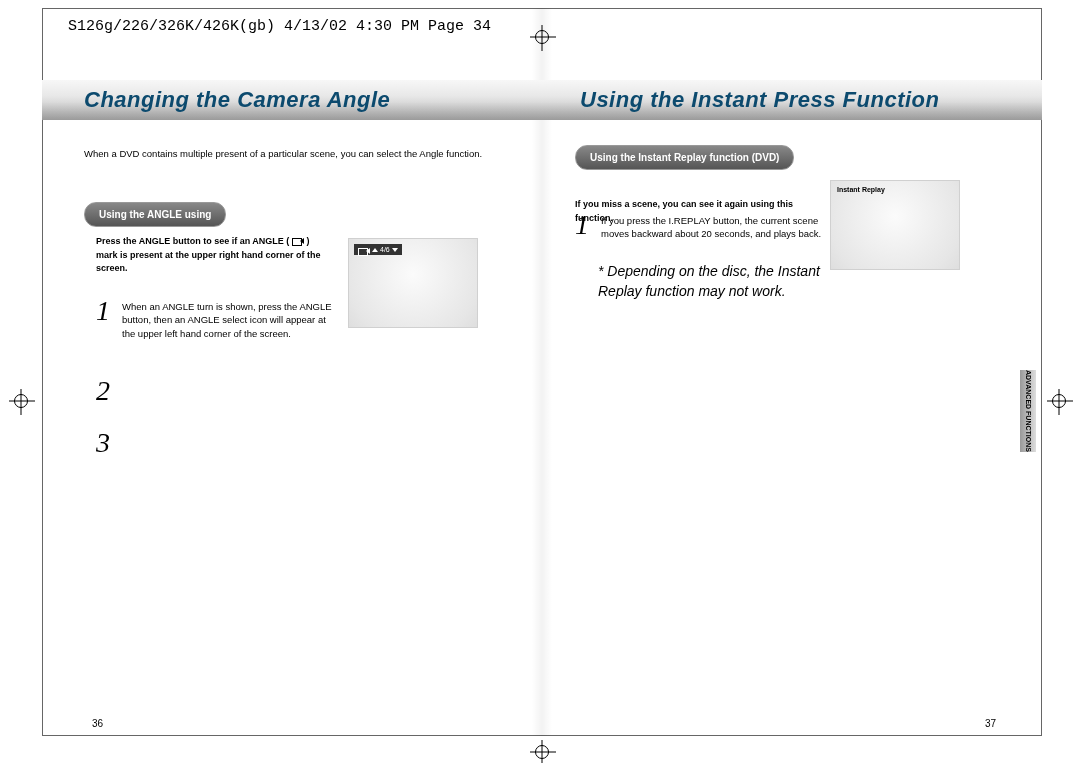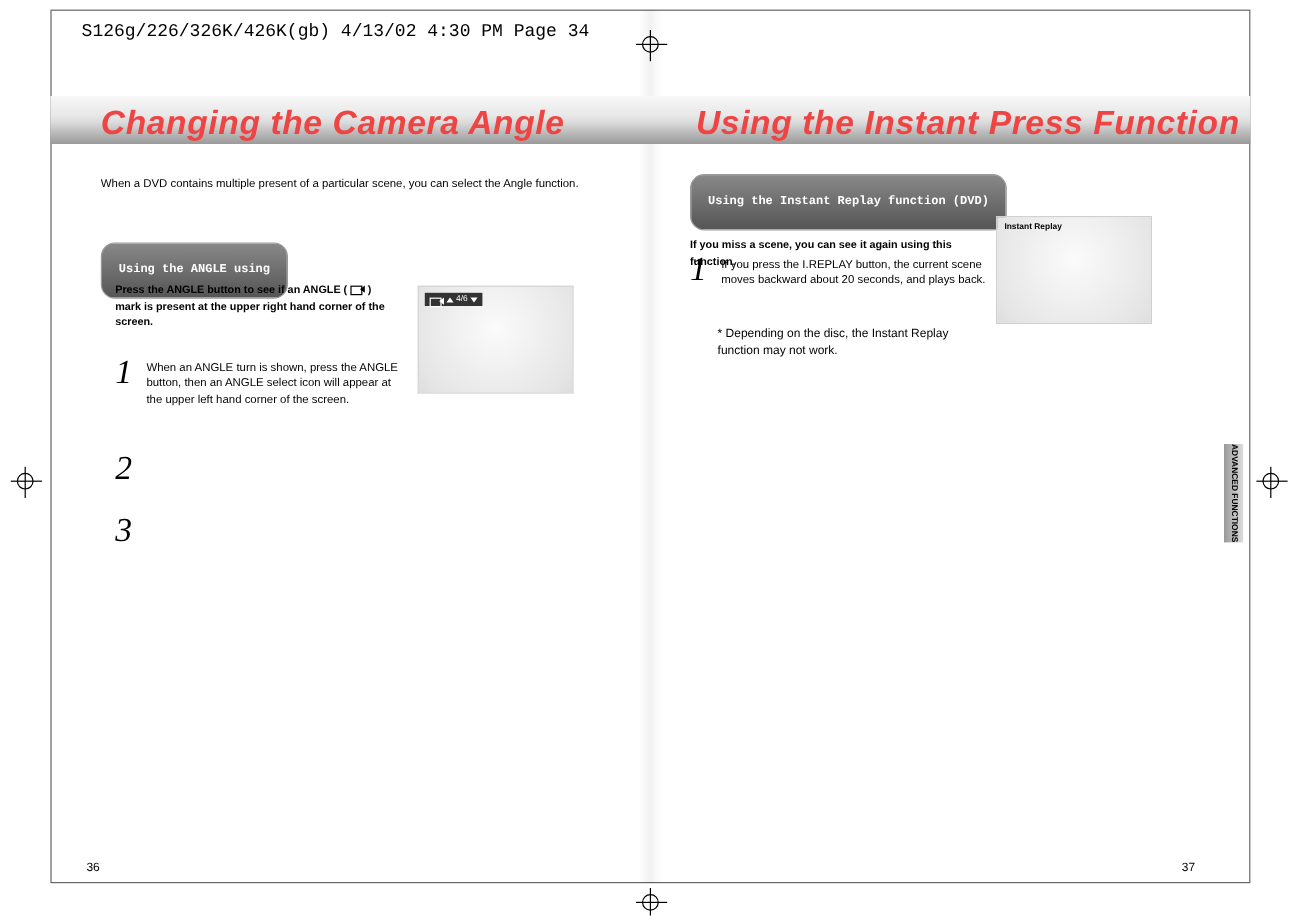--- a/index.html
+++ b/index.html
@@ -52,48 +52,47 @@
   }
   .header-band::after{
     content:"";
     position:absolute;
     left:0; right:0; bottom:0; height:18px;
     background: linear-gradient(to bottom, rgba(0,0,0,0) 0%, rgba(0,0,0,0.15) 100%);
   }
   .title-left, .title-right {
     position: absolute;
     top: 87px;
-    font-size: 28px;
+    font-size: 22px;
     font-weight: bold;
     font-style: italic;
-    color: #ef4444;
+    color: #0c4a6e;
     letter-spacing: 0.5px;
     font-family: Arial, sans-serif;
   }
   .title-left { left: 84px; }
   .title-right { left: 580px; }
 
   .intro-left {
     position: absolute;
     top: 148px;
     left: 84px;
     width: 440px;
     font-size: 9.5px;
     color: #000;
   }
   .pill {
     position: absolute;
     background: linear-gradient(to bottom, #888 0%, #555 100%);
     border: 1px solid #999;
     border-radius: 12px;
-    padding: 17px 14px;
+    padding: 6px 14px;
     font-size: 10px;
     font-weight: bold;
     color: #fff;
-    font-family: Liberation Mono, monospace;
   }
   .pill-left { top: 202px; left: 84px; }
   .pill-right { top: 145px; left: 575px; }
 
   .bold-note {
     font-size: 9px;
     font-weight: bold;
     color: #000;
     line-height: 1.5;
   }
@@ -188,26 +187,27 @@
   .bold-note-right{
     position:absolute;
     top:166px;
     left:575px;
     width:240px;
     margin-top:32px;
   }
   .step1-right { top: 212px; left: 575px; width: 250px;}
   .footnote-right{
     position:absolute;
-    top:272px;
+    top:262px;
     left:598px;
     width:230px;
-    font-size:10px;
+    font-size:14px;
     color:#000;
     line-height:1.4;
+    font-style:italic;
   }
 
   .side-tab {
     position: absolute;
     right: 44px;
     top: 370px;
     width: 16px;
     height: 82px;
     background: linear-gradient(to right, #999 0%, #ddd 100%);
     writing-mode: vertical-rl;
@@ -220,21 +220,21 @@
     justify-content:center;
     line-height:1.1;
   }
 
   .pagenum {
     position: absolute;
     bottom: 34px;
     font-size: 10px;
     color: #000;
   }
-  .pagenum-left { left: 72px; margin-top: 25px; }
+  .pagenum-left { left: 92px; margin-top: 25px; }
   .pagenum-right { right: 84px; }
 
   .spine-shadow{
     position:absolute;
     top:8px;
     left:532px;
     width:20px;
     height:728px;
     background:linear-gradient(to right, rgba(0,0,0,0) 0%, rgba(0,0,0,0.05) 50%, rgba(0,0,0,0) 100%);
   }

